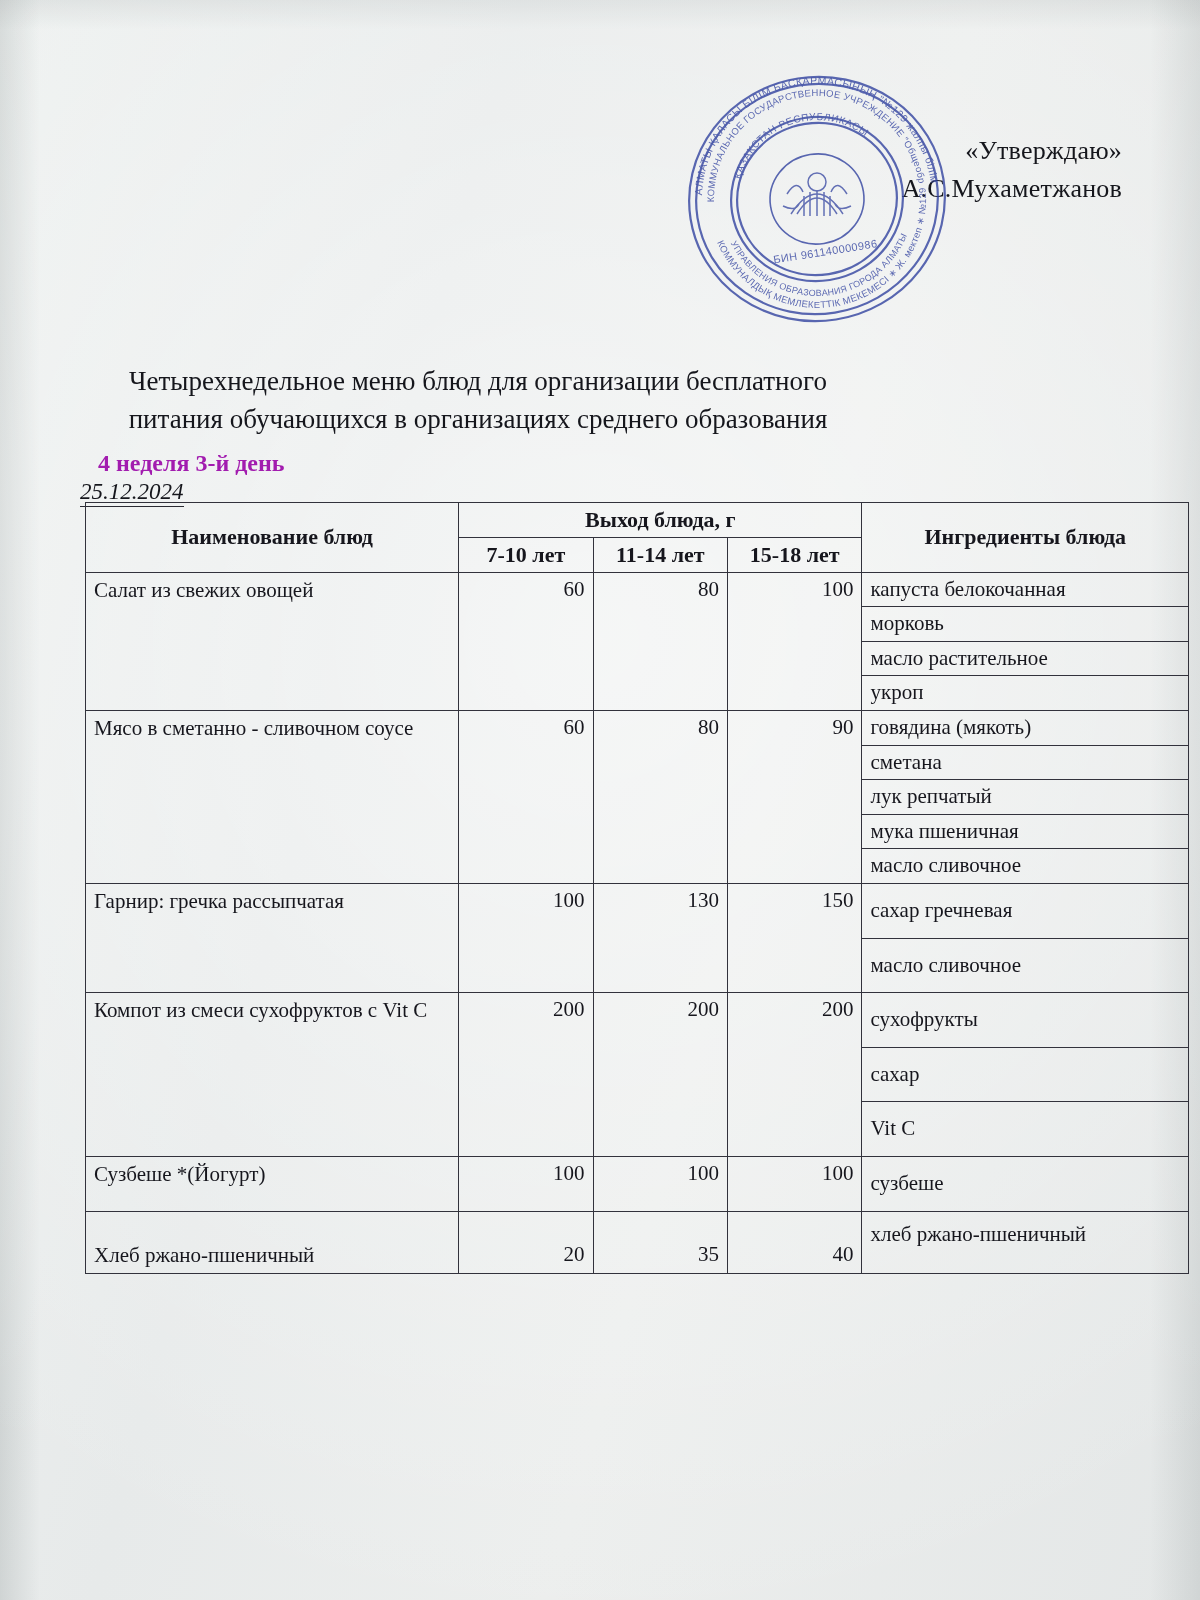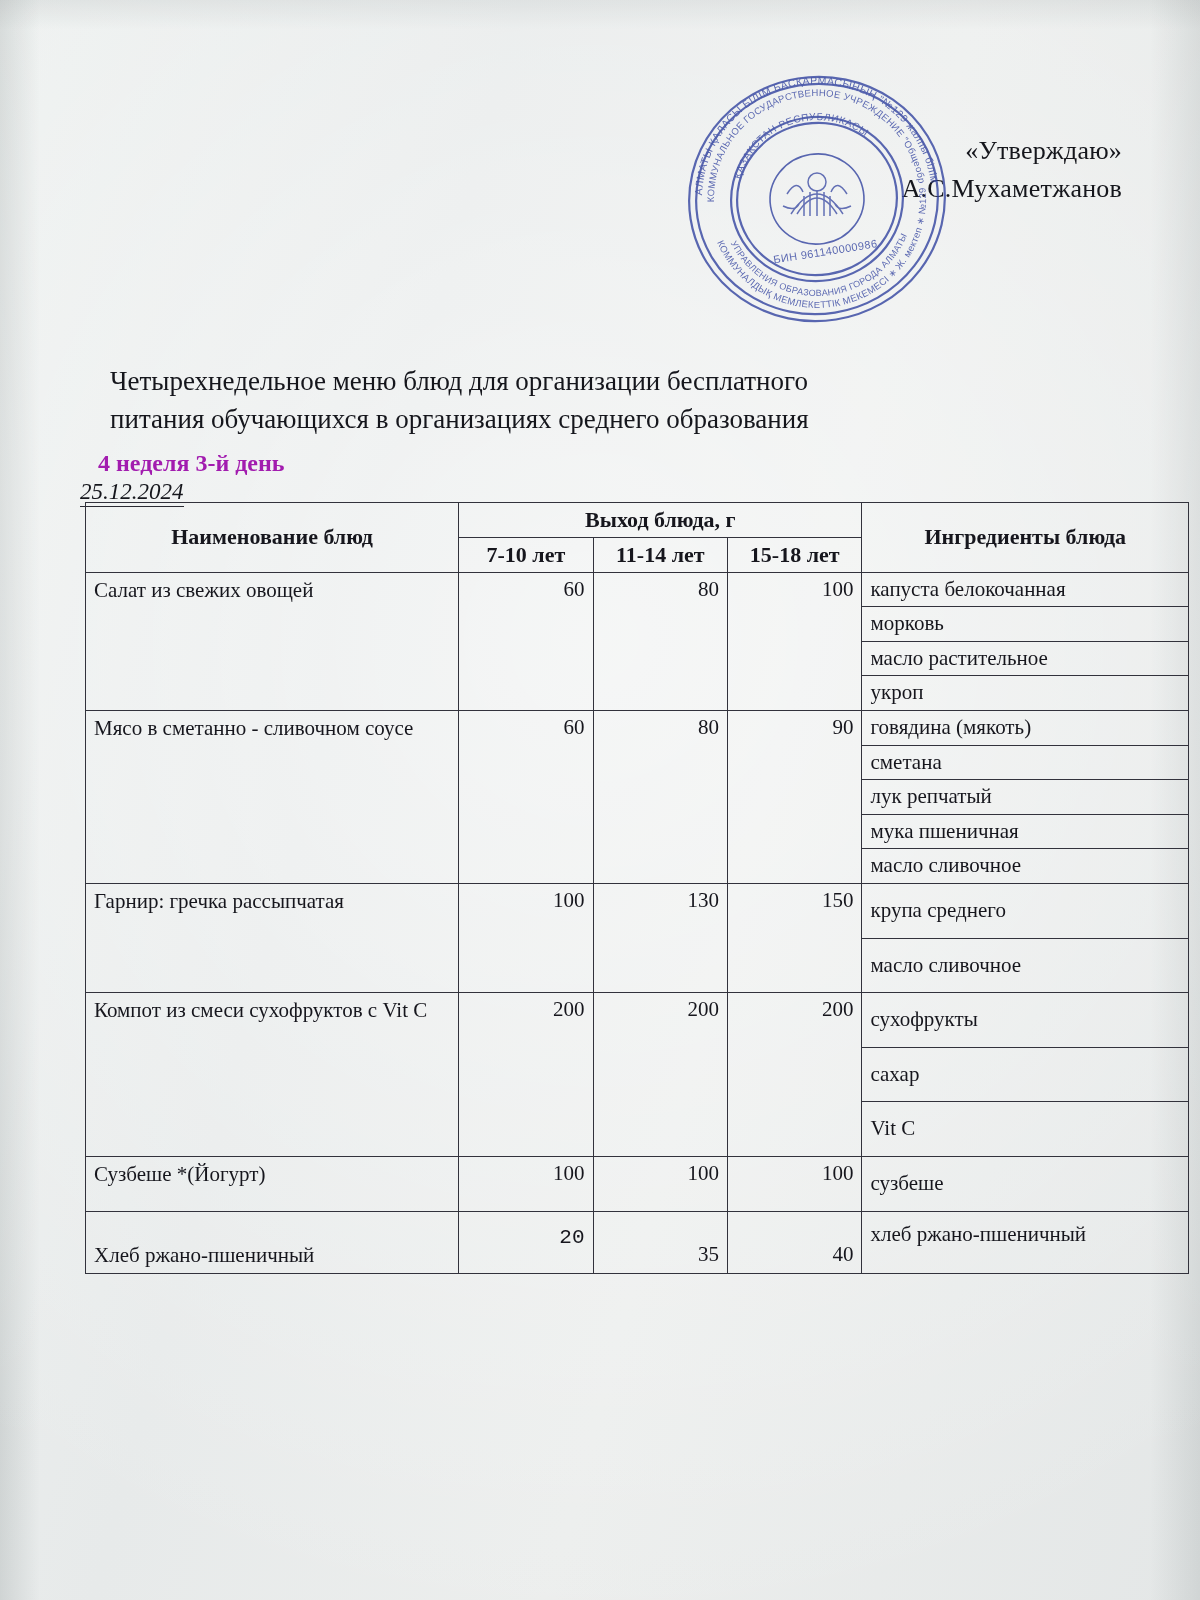--- a/index.html
+++ b/index.html
@@ -64,20 +64,21 @@
     opacity: 0.85;
     pointer-events: none;
   }
 
   
   .doc-title {
     position: absolute;
     top: 362px;
     left: 0;
     width: 956px;
+    text-align: center;
     font-size: 27px;
     line-height: 1.42;
     color: #15161c;
     padding: 0 110px;
     box-sizing: border-box;
   }
 
   .week-line {
     position: absolute;
     top: 450px;
@@ -273,21 +274,21 @@
         </tr>
         <tr>
           <td class="ing">масло сливочное</td>
         </tr>
 
         <tr>
           <td class="dish" rowspan="2">Гарнир: гречка рассыпчатая</td>
           <td class="num" rowspan="2">100</td>
           <td class="num" rowspan="2">130</td>
           <td class="num" rowspan="2">150</td>
-          <td class="ing tall">крупа среднего</td>
+          <td class="ing tall">сахар гречневая</td>
         </tr>
         <tr>
           <td class="ing tall">масло сливочное</td>
         </tr>
 
         <tr>
           <td class="dish" rowspan="3">Компот из смеси сухофруктов с Vit C</td>
           <td class="num" rowspan="3">200</td>
           <td class="num" rowspan="3">200</td>
           <td class="num" rowspan="3">200</td>
@@ -303,21 +304,21 @@
         <tr>
           <td class="dish">Сузбеше *(Йогурт)</td>
           <td class="num">100</td>
           <td class="num">100</td>
           <td class="num">100</td>
           <td class="ing tall">сузбеше</td>
         </tr>
 
         <tr>
           <td class="dish" style="padding-top:30px;">Хлеб ржано-пшеничный</td>
-          <td class="num" style="padding-top:14px;font-family:Liberation Mono, monospace;">20</td>
+          <td class="num" style="padding-top:30px;">20</td>
           <td class="num" style="padding-top:30px;">35</td>
           <td class="num" style="padding-top:30px;">40</td>
           <td class="ing" style="padding-top:10px;padding-bottom:12px;">хлеб ржано-пшеничный</td>
         </tr>
       </tbody>
     </table>
   </div>
 
 </div>
 

